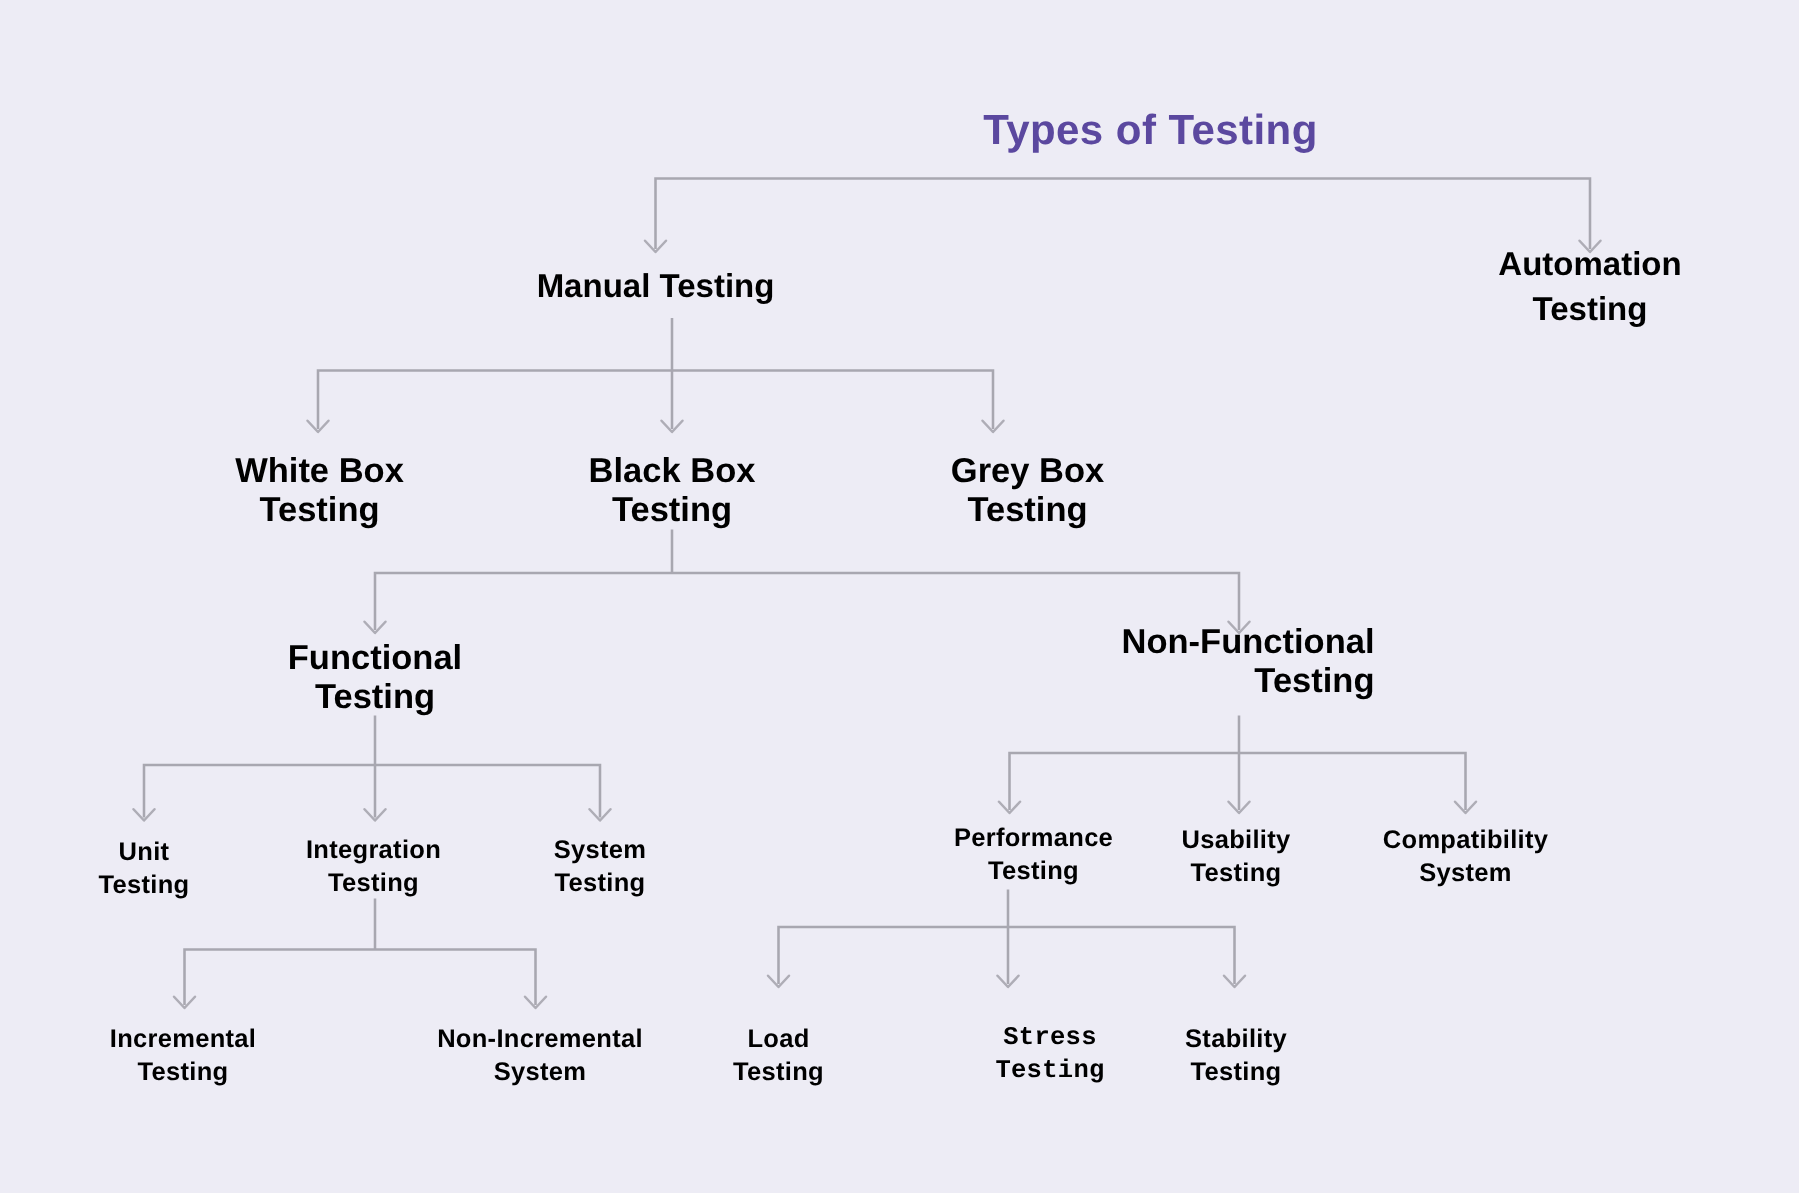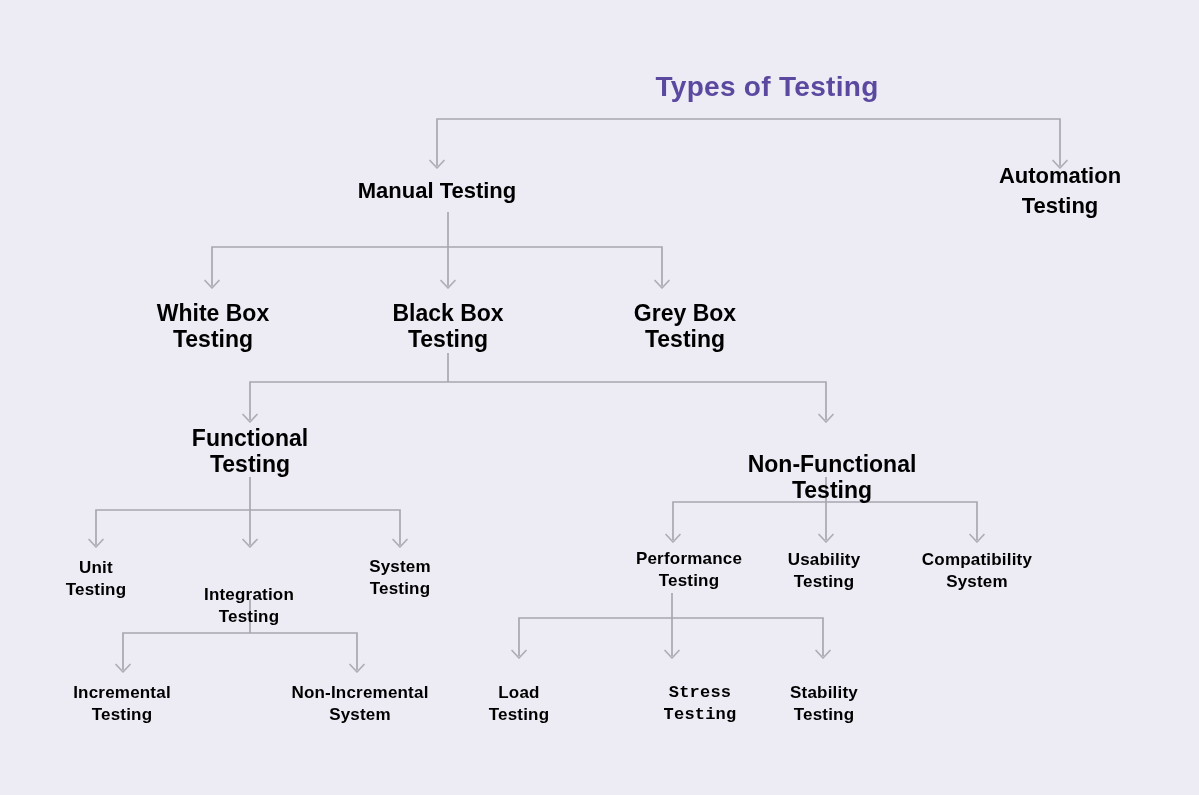--- a/index.html
+++ b/index.html
@@ -27,23 +27,23 @@
   .lv4{font-size:17px;line-height:22px;letter-spacing:.2px;}
 
   
   .p-title{left:767px;top:87px;}
   .p-manual{left:437px;top:191px;}
   .p-automation{left:1060px;top:191px;text-align:center;}
   .p-whitebox{left:213px;top:326px;}
   .p-blackbox{left:448px;top:326px;}
   .p-greybox{left:661px;top:326px;margin-left:24px;}
   .p-functional{left:250px;top:451px;}
-  .p-nonfunctional{left:832px;top:477px;}
+  .p-nonfunctional{left:832px;top:440px;text-align:right;}
   .p-unit{left:96px;top:579px;}
-  .p-integration{left:249px;top:578px;margin-top:28px;}
+  .p-integration{left:249px;top:578px;}
   .p-system{left:400px;top:578px;}
   .p-incremental{left:122px;top:704px;}
   .p-nonincremental{left:360px;top:704px;}
   .p-performance{left:689px;top:570px;}
   .p-usability{left:824px;top:571px;}
   .p-compatibility{left:977px;top:571px;}
   .p-load{left:519px;top:704px;}
   .p-stress{left:700px;top:704px;font-family:Liberation Mono, monospace;}
   .p-stability{left:824px;top:704px;}
 </style>

